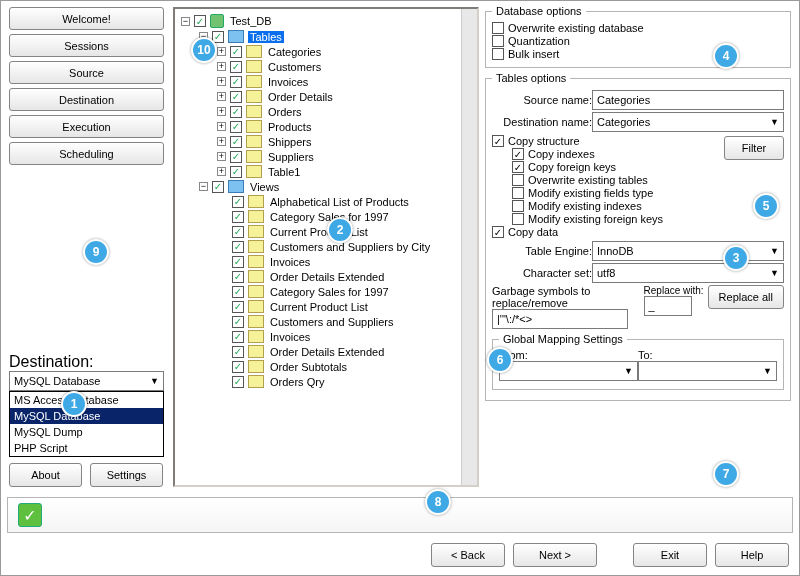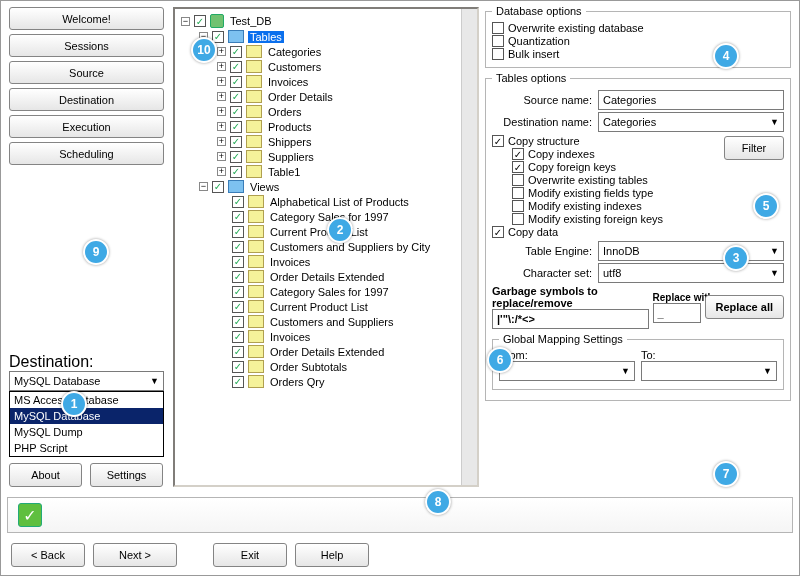--- a/index.html
+++ b/index.html
@@ -25,28 +25,28 @@
   .tree li > .ico { width:16px; height:13px; background:#f5f29a; border:1px solid #b0a050; display:inline-block; }
   .tree li > .ico.db { width:14px; height:14px; background:#71c271; border:1px solid #2a6; border-radius:2px; }
   .tree li > .ico.folder { background:#7dc1f0; border:1px solid #3a7db8; }
   .tree li > .label { padding:0 2px; }
   .tree li > .label.sel { background:#0a6fed; color:#fff; }
   .right-pane { flex:1; padding:4px 8px 4px 4px; overflow:hidden; display:flex; flex-direction:column; }
   fieldset { border:1px solid #b5b5b5; padding:4px 6px 6px 6px; margin-bottom:4px; }
   legend { font-size:11px; padding:0 4px; }
   .chk { display:flex; align-items:center; gap:4px; margin:1px 0; }
   .chk .box { width:12px; height:12px; border:1px solid #555; background:#fff; display:inline-flex; align-items:center; justify-content:center; font-size:10px; }
-  .row { display:flex; align-items:center; gap:6px; margin:2px 0; }
+  .row { display:flex; align-items:center; gap:0; margin:2px 0; }
   .row .lbl { text-align:right; }
   .txt { border:1px solid #7a7a7a; background:#fff; height:20px; padding:0 4px; display:flex; align-items:center; }
   .select { border:1px solid #7a7a7a; background:#fff; height:20px; padding:0 4px; display:flex; align-items:center; justify-content:space-between; cursor:pointer; }
   .select .caret { font-size:9px; }
   .msgbar { margin:4px 6px; border:1px solid #b5b5b5; background:linear-gradient(#fff,#f5f5f5); height:36px; display:flex; align-items:center; gap:10px; padding:0 10px; }
   .msgbar .ok { width:24px; height:24px; background:#5fbf3f; border:1px solid #2a7; display:flex; align-items:center; justify-content:center; color:#fff; font-size:16px; border-radius:3px; }
-  .footer { display:flex; justify-content:flex-start; gap:8px; padding:6px 10px 8px; }
+  .footer { display:flex; justify-content:flex-end; gap:8px; padding:6px 10px 8px; }
   .callout { position:absolute; width:26px; height:26px; border-radius:50%; background:#3fa9e5; border:2px solid #fff; color:#fff; display:flex; align-items:center; justify-content:center; font-size:12px; font-weight:bold; box-shadow:0 0 3px rgba(0,0,0,.4); z-index:50; pointer-events:none; }
   .indent { padding-left:20px; }
 </style>
 </head>
 <body>
 
 <div class="app">
   <div class="main-row">
 
     <div class="sidebar">
@@ -342,21 +342,21 @@
             </div>
           </div>
         <div class="row">
             <span class="lbl" style="width:100px">Character set:</span>
             <div class="select" style="flex:1">
               <span>utf8</span>
               <span class="caret">▼</span>
             </div>
           </div>
 
-        <div class="row" style="align-items:center; gap:4px;font-weight:bold;">
+        <div class="row" style="align-items:flex-start; gap:16px;">
           <div style="flex:1">
             <div>Garbage symbols to replace/remove</div>
             <div class="txt">
                 <span>|'"\:/*&lt;&gt;</span>
               </div>
           </div>
           <div style="width:48px">
             <div style="white-space:nowrap; font-size:10px;">Replace with:</div>
             <div class="txt">
                 <span>_</span>

